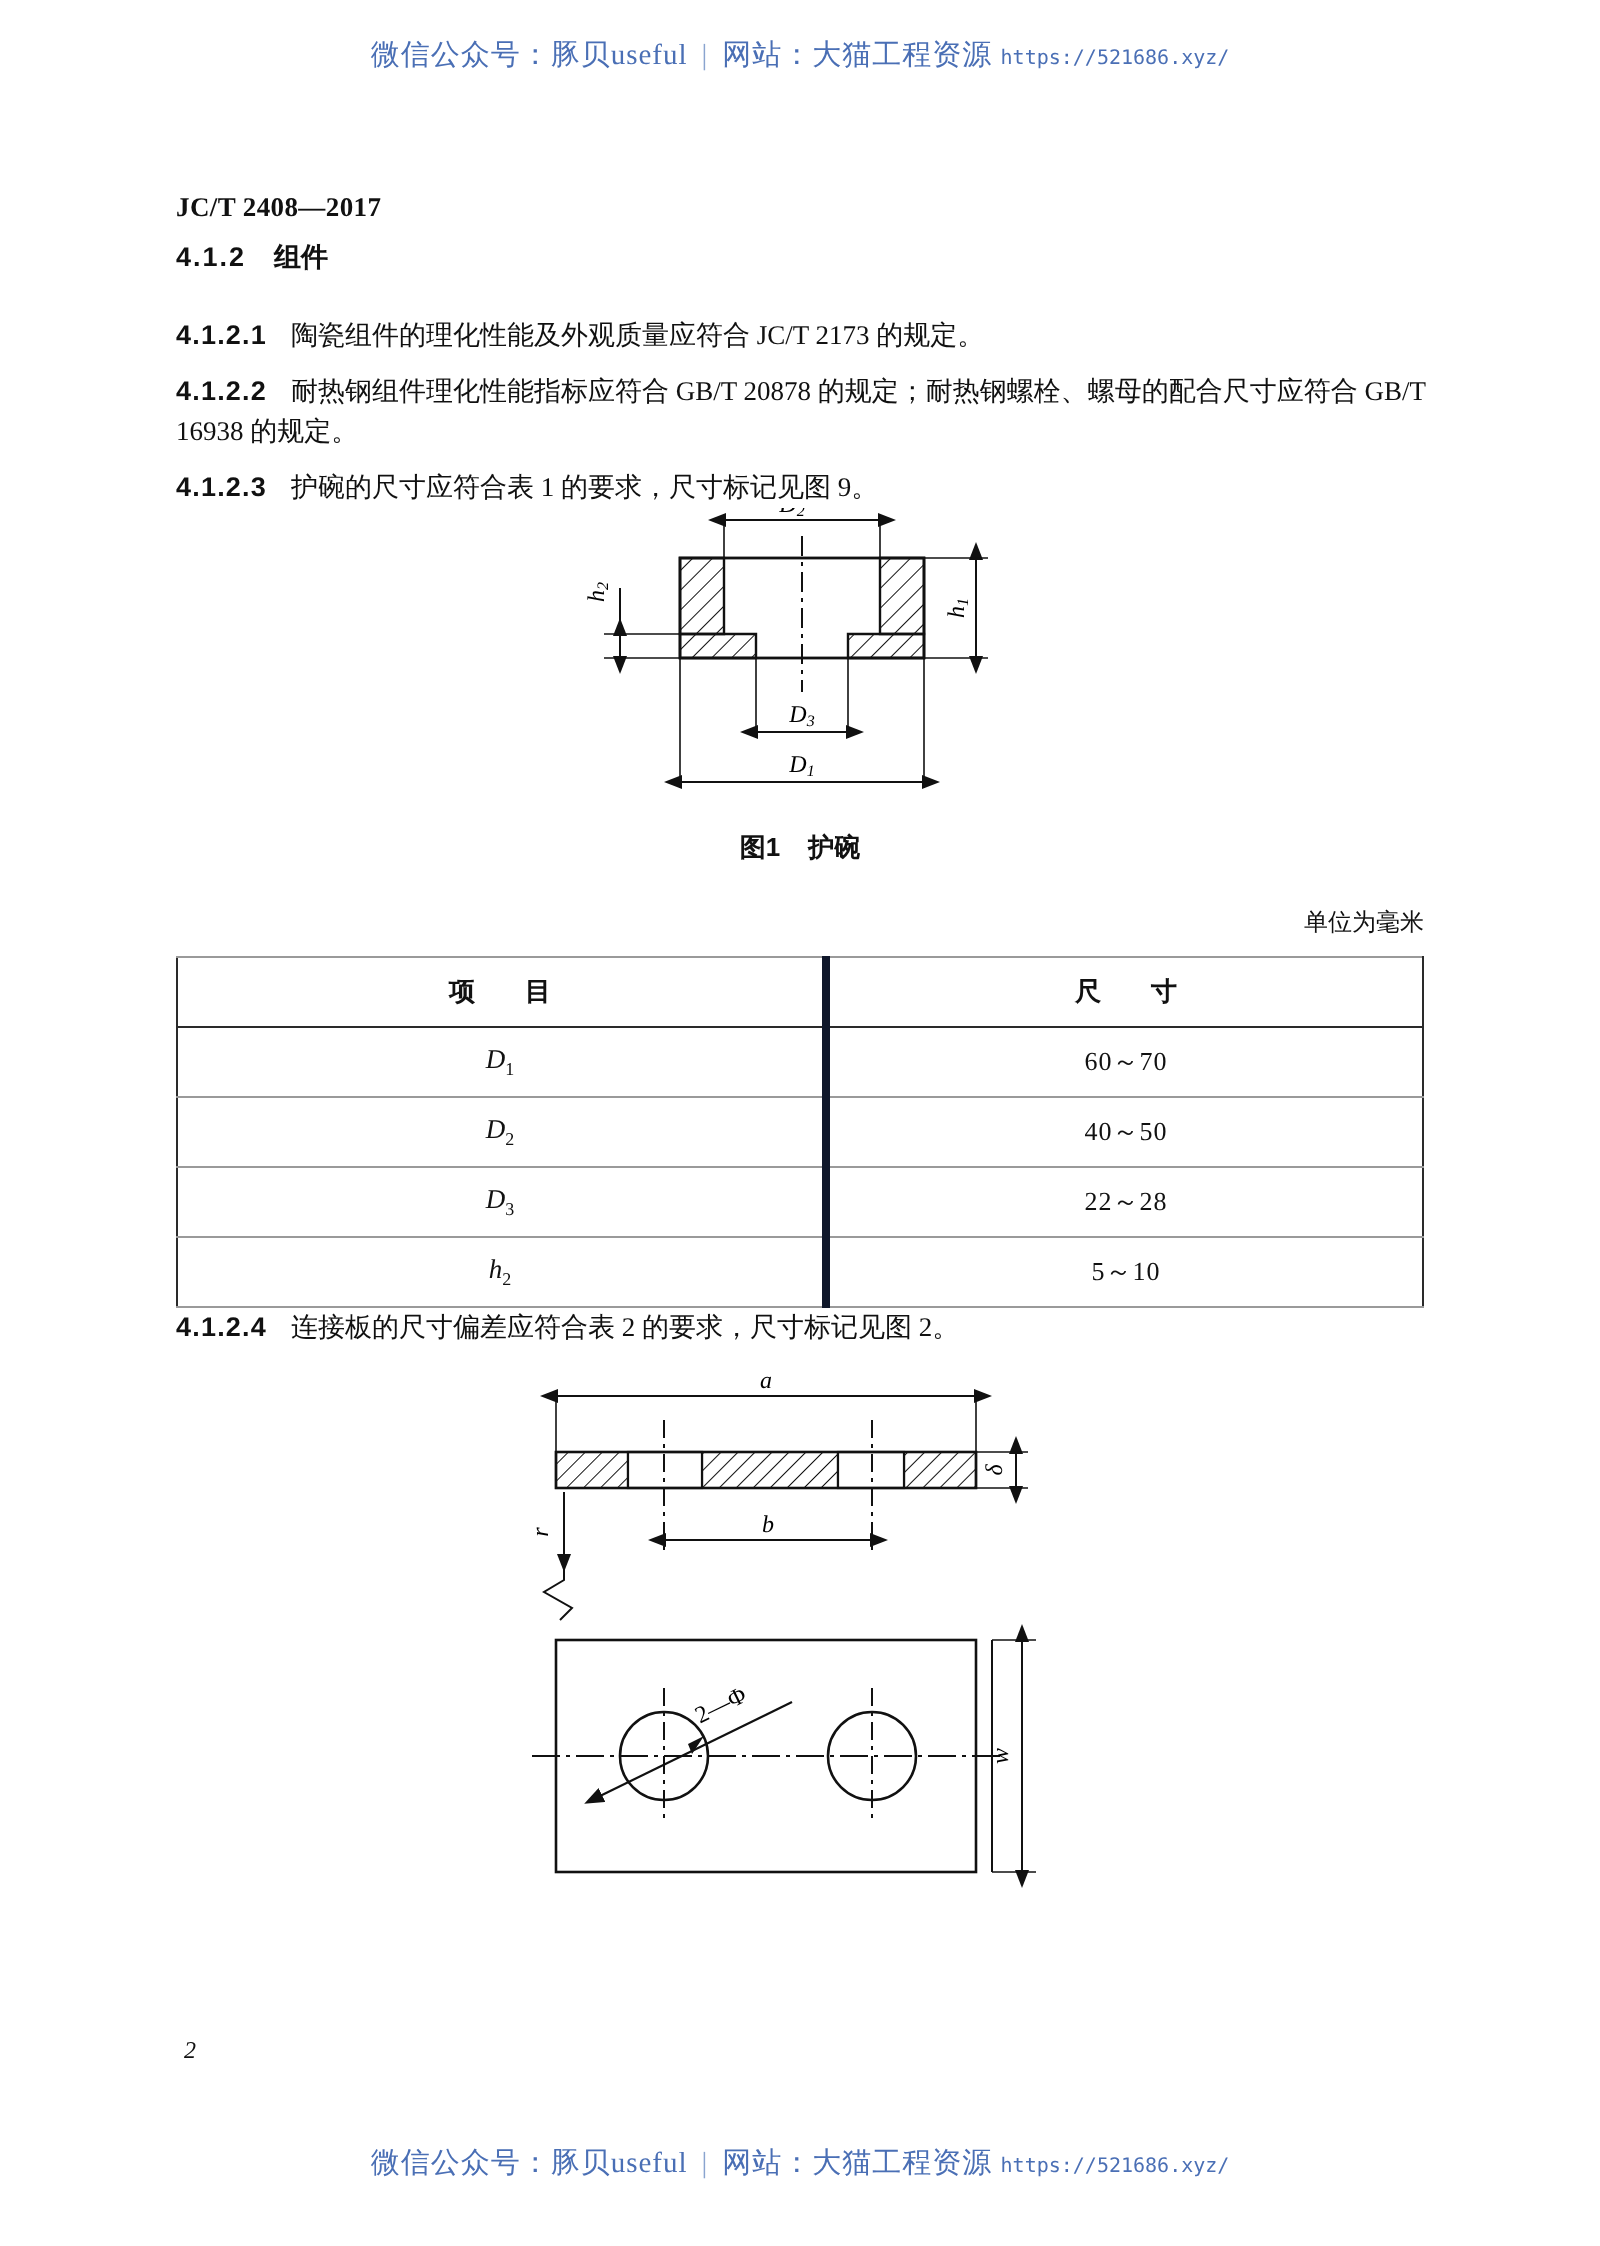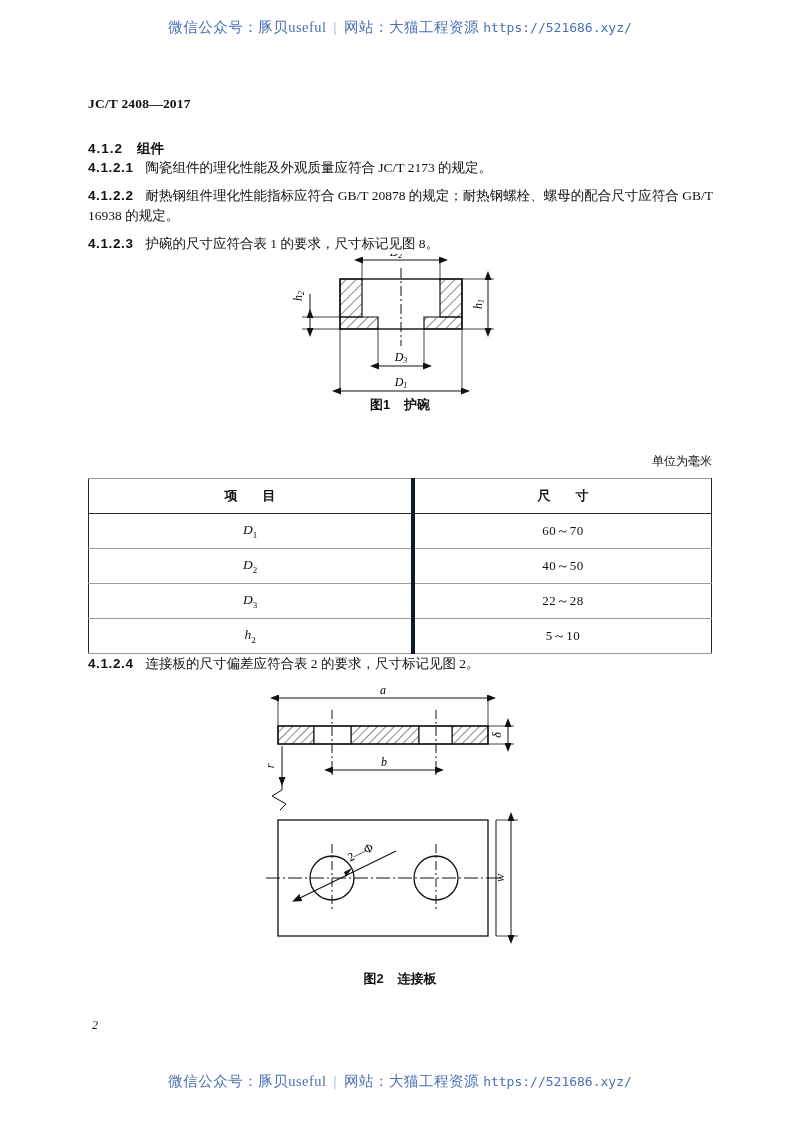--- a/index.html
+++ b/index.html
@@ -24,21 +24,21 @@
     text-align: center;
     color: #4a6fb5;
     font-family: "Liberation Serif", "DejaVu Serif", serif;
     font-size: 14.5px;
     letter-spacing: .5px;
     white-space: nowrap;
   }
   .watermark .sep { color: #8aa4cf; padding: 0 7px; }
   .watermark .url {
     font-family: "DejaVu Sans Mono", "Liberation Mono", monospace;
-    font-size: 13px;
+    font-size: 10px;
     letter-spacing: 0;
   }
   #watermark-top { top: 18px; }
   #watermark-bottom { top: 1072px; }
 
   
   .page { position: absolute; left: 0; top: 0; width: 800px; height: 1123px; }
 
   .std-no {
     position: absolute;
@@ -130,34 +130,34 @@
 <body>
 
 <div class="watermark" id="watermark-top">
   <span>微信公众号：</span><span>豚贝useful</span><span class="sep">|</span><span>网站：</span><span>大猫工程资源</span>&nbsp;<span class="url">https://521686.xyz/</span>
 </div>
 
 <div class="page">
 
   <div class="std-no">JC/T 2408—2017</div>
 
-  <div class="clause-h" style="top:140px">
+  <div class="clause-h" style="top:120px">
     <span class="num">4.1.2</span><span class="txt">组件</span>
   </div>
 
   <div class="para" style="top:158px">
     <span class="pn">4.1.2.1</span><span class="pt">陶瓷组件的理化性能及外观质量应符合 JC/T 2173 的规定。</span>
   </div>
 
   <div class="para" style="top:186px">
     <span class="pn">4.1.2.2</span><span class="pt">耐热钢组件理化性能指标应符合 GB/T 20878 的规定；耐热钢螺栓、螺母的配合尺寸应符合 GB/T 16938 的规定。</span>
   </div>
 
   <div class="para" style="top:234px">
-    <span class="pn">4.1.2.3</span><span class="pt">护碗的尺寸应符合表 1 的要求，尺寸标记见图 8。</span>
+    <span class="pn">4.1.2.3</span><span class="pt">护碗的尺寸应符合表 1 的要求，尺寸标记见图 9。</span>
   </div>
 
   <div class="fig" id="figure1" style="left:282px; top:254px;">
     <svg width="246" height="150" viewBox="0 0 246 150">
       <defs>
         <pattern id="hatch" width="7" height="7" patternTransform="rotate(45)" patternUnits="userSpaceOnUse">
           <line x1="0" y1="0" x2="0" y2="7" stroke="#111" stroke-width="1"></line>
         </pattern>
         <marker id="arrL" markerWidth="9" markerHeight="7" refX="8" refY="3.5" orient="auto">
           <path d="M9,0 L0,3.5 L9,7 z" fill="#111"></path>
@@ -200,21 +200,21 @@
       <line x1="96" y1="112" x2="142" y2="112" stroke="#111" stroke-width="1" marker-start="url(#arrL)" marker-end="url(#arrR)"></line>
       <text class="ital" x="119" y="107" font-size="12" text-anchor="middle">D<tspan font-size="8" dy="2">3</tspan></text>
 
       <line x1="58" y1="75" x2="58" y2="140" stroke="#111" stroke-width=".8"></line>
       <line x1="180" y1="75" x2="180" y2="140" stroke="#111" stroke-width=".8"></line>
       <line x1="58" y1="137" x2="180" y2="137" stroke="#111" stroke-width="1" marker-start="url(#arrL)" marker-end="url(#arrR)"></line>
       <text class="ital" x="119" y="132" font-size="12" text-anchor="middle">D<tspan font-size="8" dy="2">1</tspan></text>
     </svg>
   </div>
 
-  <div class="caption" style="top:396px">
+  <div class="caption" style="top:415px">
     <span>图1</span><span class="cgap"></span><span>护碗</span>
   </div>
 
   <div class="unit-note" style="top:453px">单位为毫米</div>
 
   <table id="dim-table">
     <tbody>
       <tr>
         <td class="col-item hdr outer-l">项　目</td>
         <td class="hdr mid outer-r">尺　寸</td>
@@ -299,22 +299,19 @@
       <text x="106" y="170" font-size="12" text-anchor="middle" transform="rotate(-26 106 170)">2—Φ</text>
 
       <line x1="255" y1="134" x2="255" y2="250" stroke="#111" stroke-width="1" marker-start="url(#a2L)" marker-end="url(#a2R)"></line>
       <line x1="240" y1="134" x2="262" y2="134" stroke="#111" stroke-width=".8"></line>
       <line x1="240" y1="250" x2="262" y2="250" stroke="#111" stroke-width=".8"></line>
       <line x1="240" y1="134" x2="240" y2="250" stroke="#111" stroke-width="1"></line>
       <text class="ital" x="248" y="192" font-size="12" text-anchor="middle" transform="rotate(-90 248 192)">w</text>
     </svg>
   </div>
 
-  <div class="caption" style="top:970px">
-    <span>图2</span><span class="cgap"></span><span>连接板</span>
-  </div>
 
   <div class="page-num">2</div>
 </div>
 
 <div class="watermark" id="watermark-bottom">
   <span>微信公众号：</span><span>豚贝useful</span><span class="sep">|</span><span>网站：</span><span>大猫工程资源</span>&nbsp;<span class="url">https://521686.xyz/</span>
 </div>
 
 </body></html>

